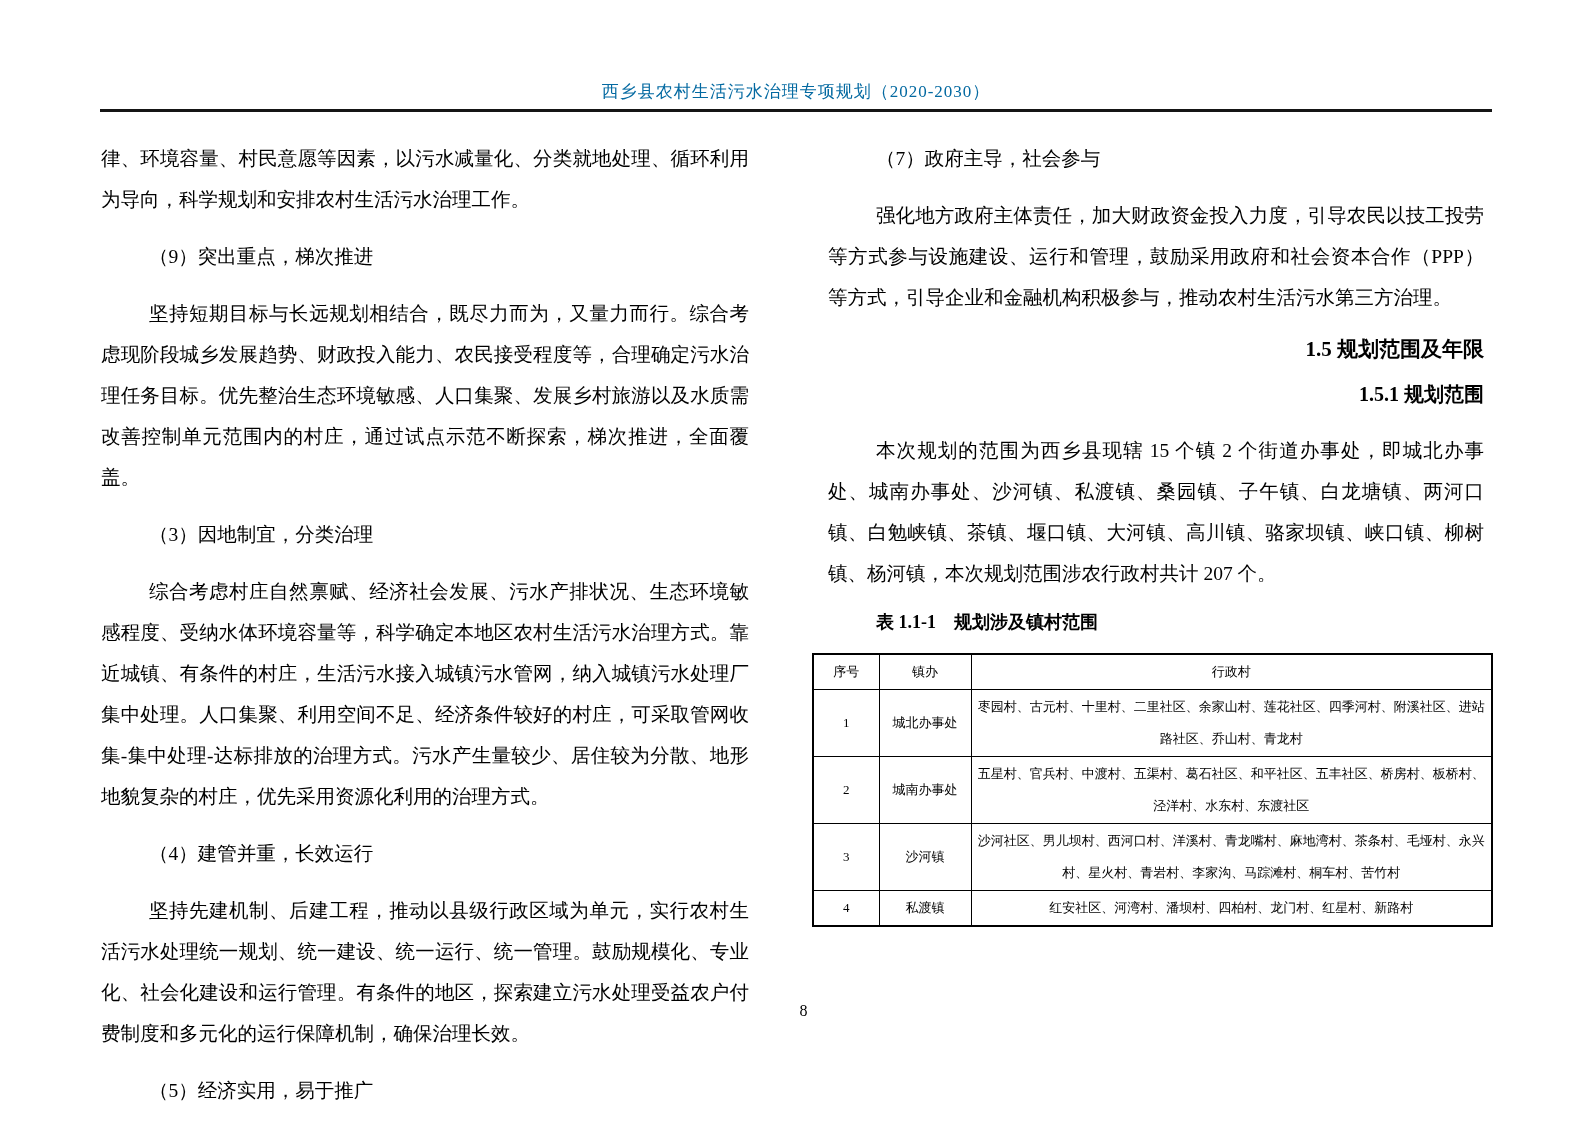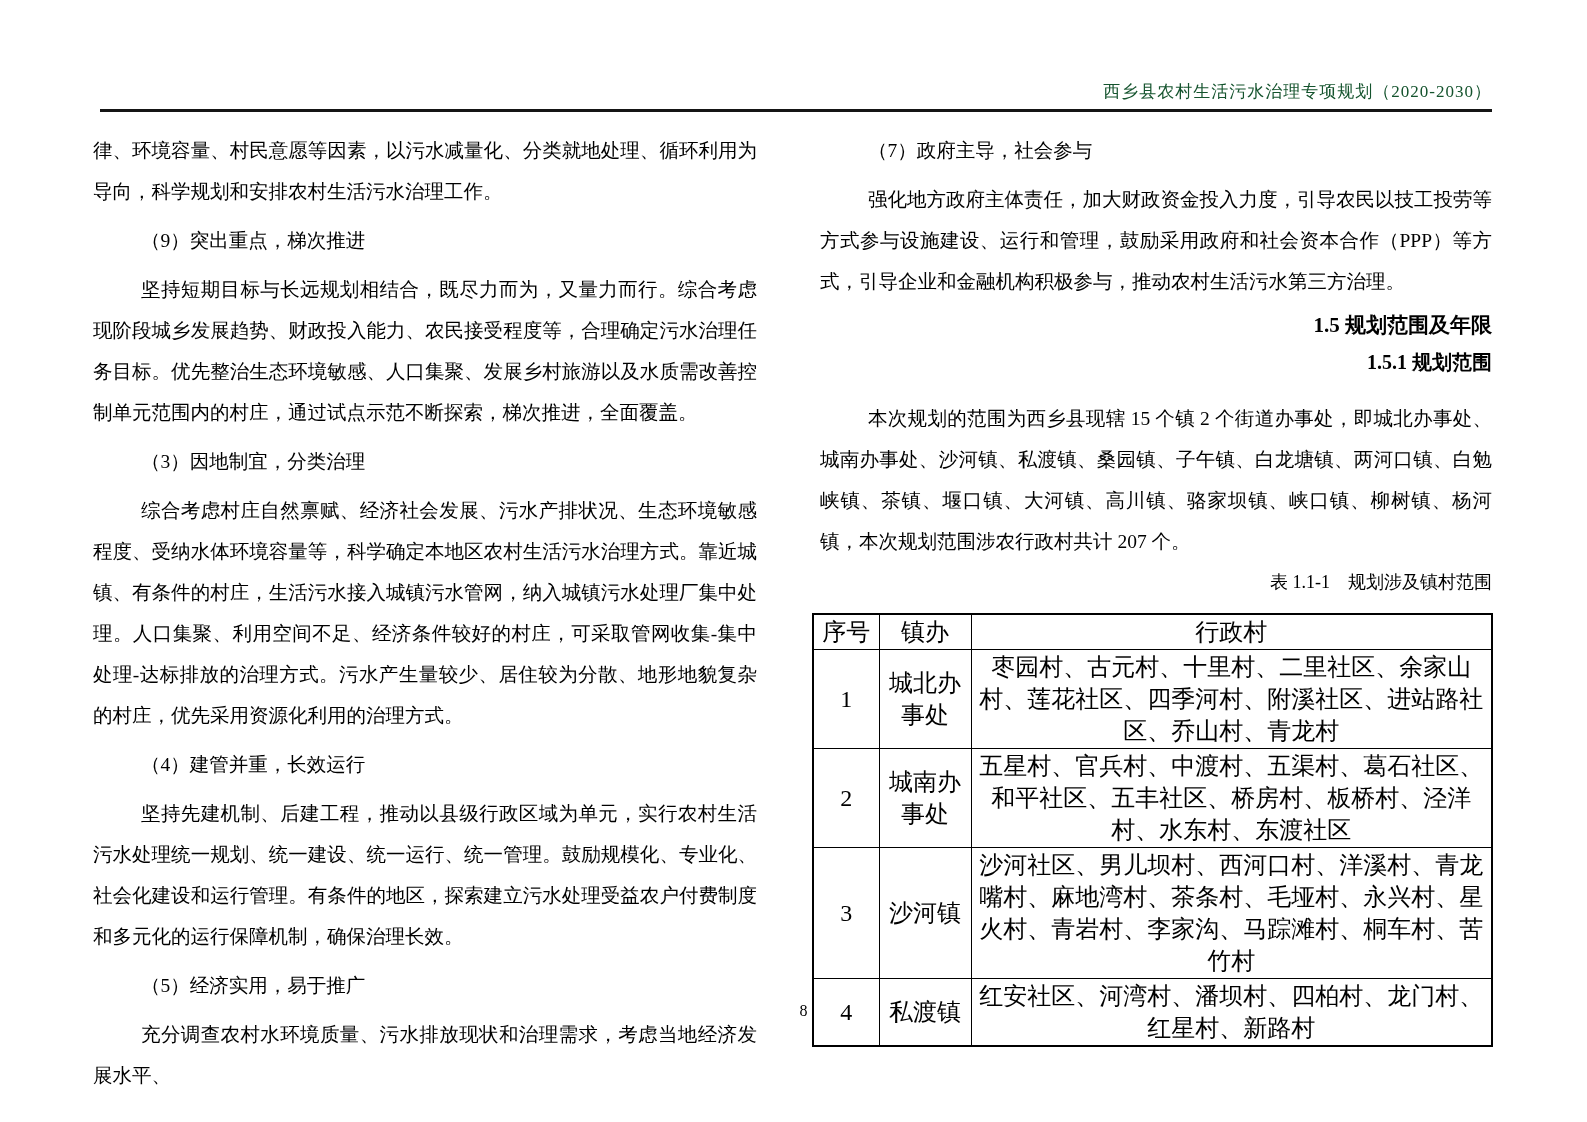--- a/index.html
+++ b/index.html
@@ -5,55 +5,55 @@
   html,body{margin:0;padding:0;}
   body{
     width:1587px;height:1122px;
     background:#ffffff;color:#000;
     font-family:"Liberation Serif","DejaVu Serif",serif;
     position:relative;overflow:hidden;
   }
   
   .page-header{
     position:absolute;top:80px;left:100px;right:95px;
-    text-align:right;font-size:17px;letter-spacing:1px;color:#14532d;
+    text-align:center;font-size:17px;letter-spacing:1px;color:#0369a1;
   }
   .header-rule{
     position:absolute;top:109px;left:100px;right:95px;
     border-top:3px solid #151515;height:0;
   }
   
   .col{
     position:absolute;top:122px;
     font-size:19.5px;line-height:41px;
     text-align:justify;text-justify:inter-ideograph;
   }
   .col-left{left:85px;width:680px;}
   .col-right{left:812px;width:688px;}
-  .col p{margin:8px;text-indent:48px;}
+  .col p{margin:16px;text-indent:48px;}
   .col p.no-indent{text-indent:0;}
   
   .h-15{
     font-weight:bold;font-size:21px;line-height:30px;
     margin:27px 0 0 0;text-indent:0;text-align:right;
   }
   .h-151{
     font-weight:bold;font-size:20px;line-height:28px;
     margin:28px 0 0 0;text-indent:0;text-align:right;
   }
   .scope-para{margin-top:22px !important;}
   
   .table-caption{
-    margin-top:12px;text-align:right;font-weight:normal;
+    margin-top:12px;text-align:left;font-weight:bold;
     font-size:18px;line-height:24px;text-indent:0;
   }
   table.range-table{
     border-collapse:collapse;table-layout:fixed;
     width:679px;margin-top:19px;
-    font-size:24px;
+    font-size:13px;
   }
   table.range-table th,table.range-table td{
     border:1px solid #000;
     text-align:center;vertical-align:middle;
     line-height:32px;padding:1px 6px;
     font-weight:normal;overflow:hidden;
   }
   table.range-table{border:2px solid #000;}
   table.range-table thead th{height:32px;}
   

